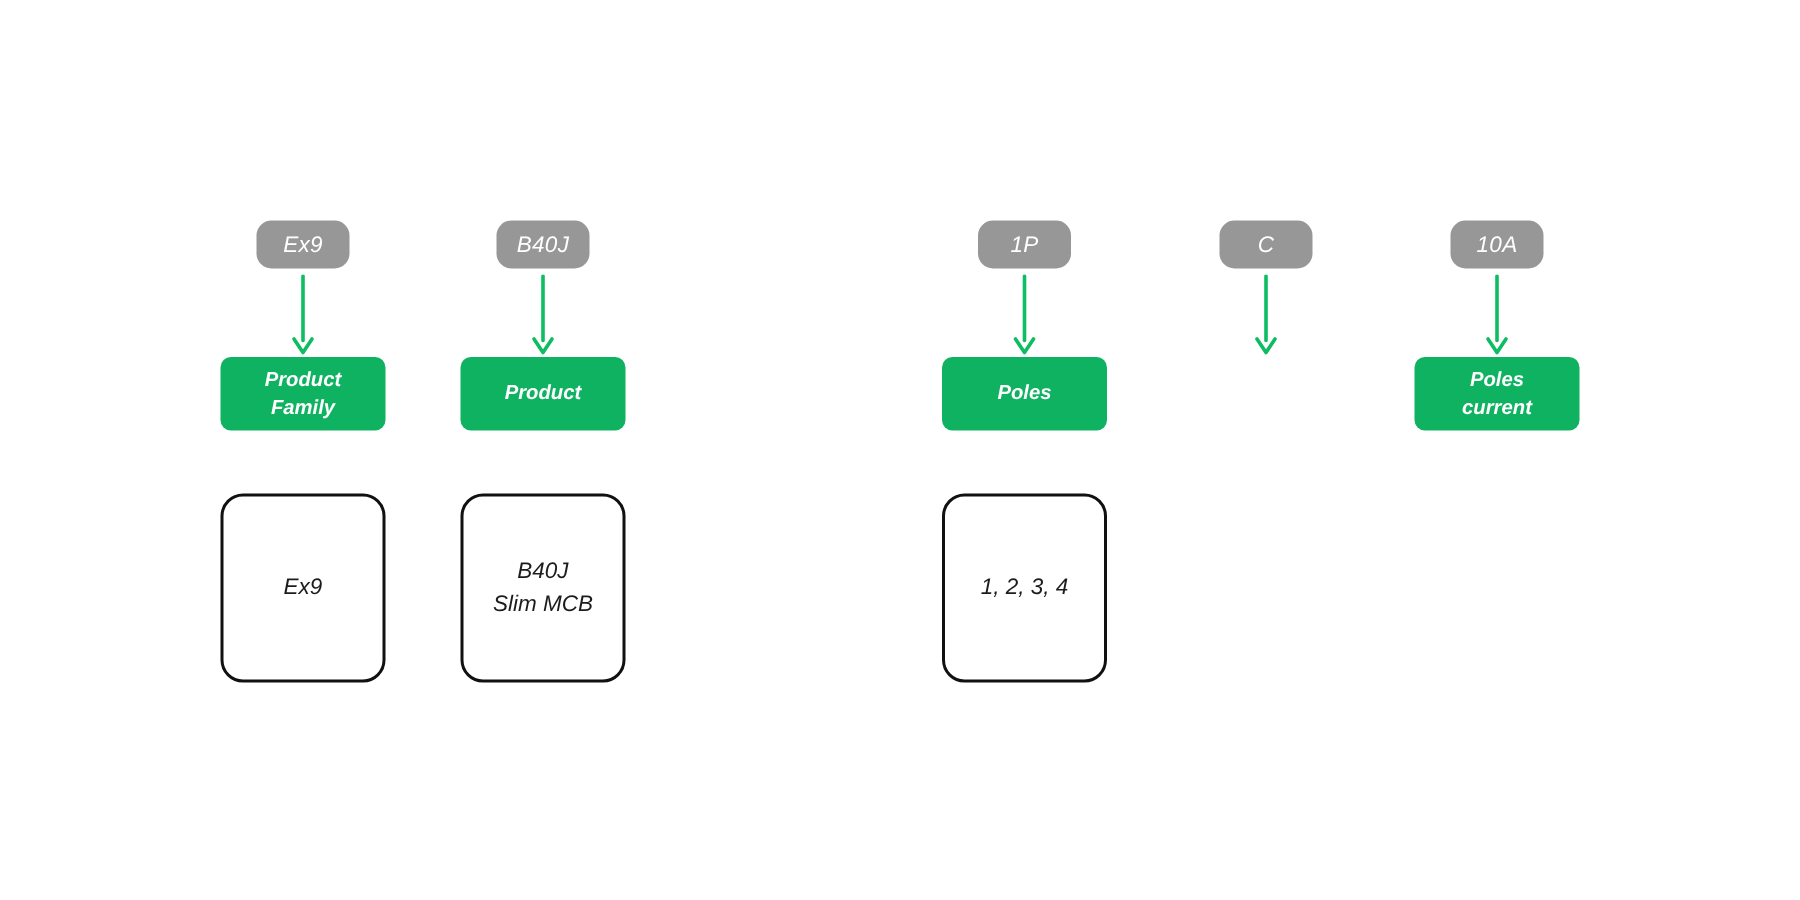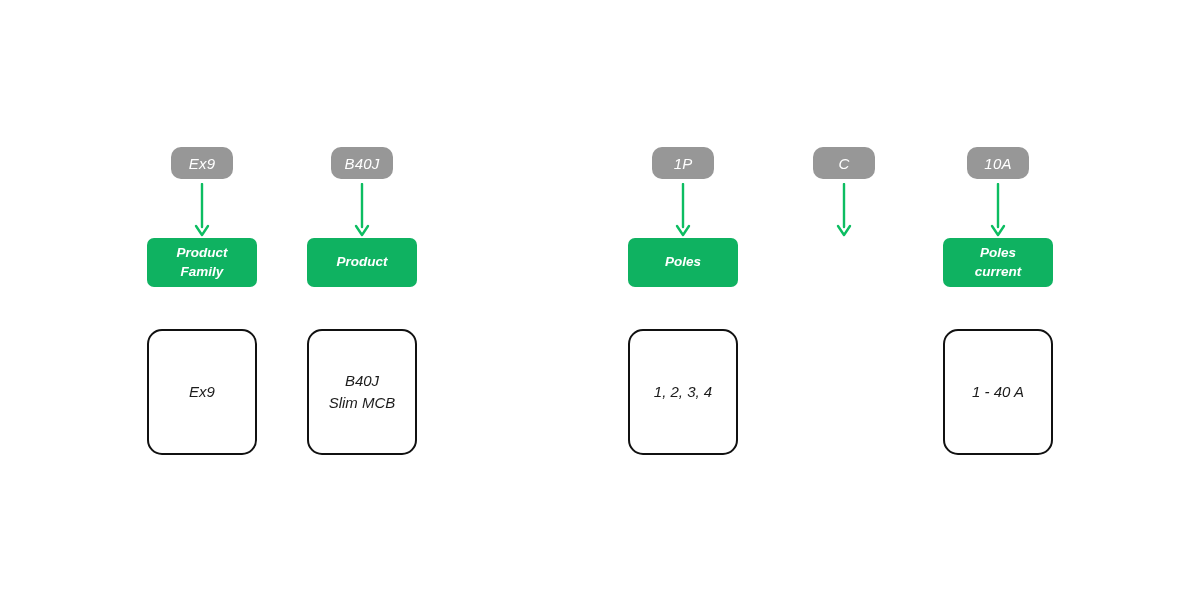--- a/index.html
+++ b/index.html
@@ -132,15 +132,14 @@
     </svg>
   </div>
     <div class="column" style="left: 943px;">
     <div class="badge">10A</div>
     <svg class="arrow" width="16" height="56" viewBox="0 0 16 56" aria-hidden="true">
       <line x1="8" y1="1" x2="8" y2="44"></line>
       <polyline points="2,43 8,52 14,43"></polyline>
     </svg>
     <div class="label">Poles
 current</div>
-    <div class="value">1 - 40 A</div>
   </div>
   </div>
 
 </body></html>

